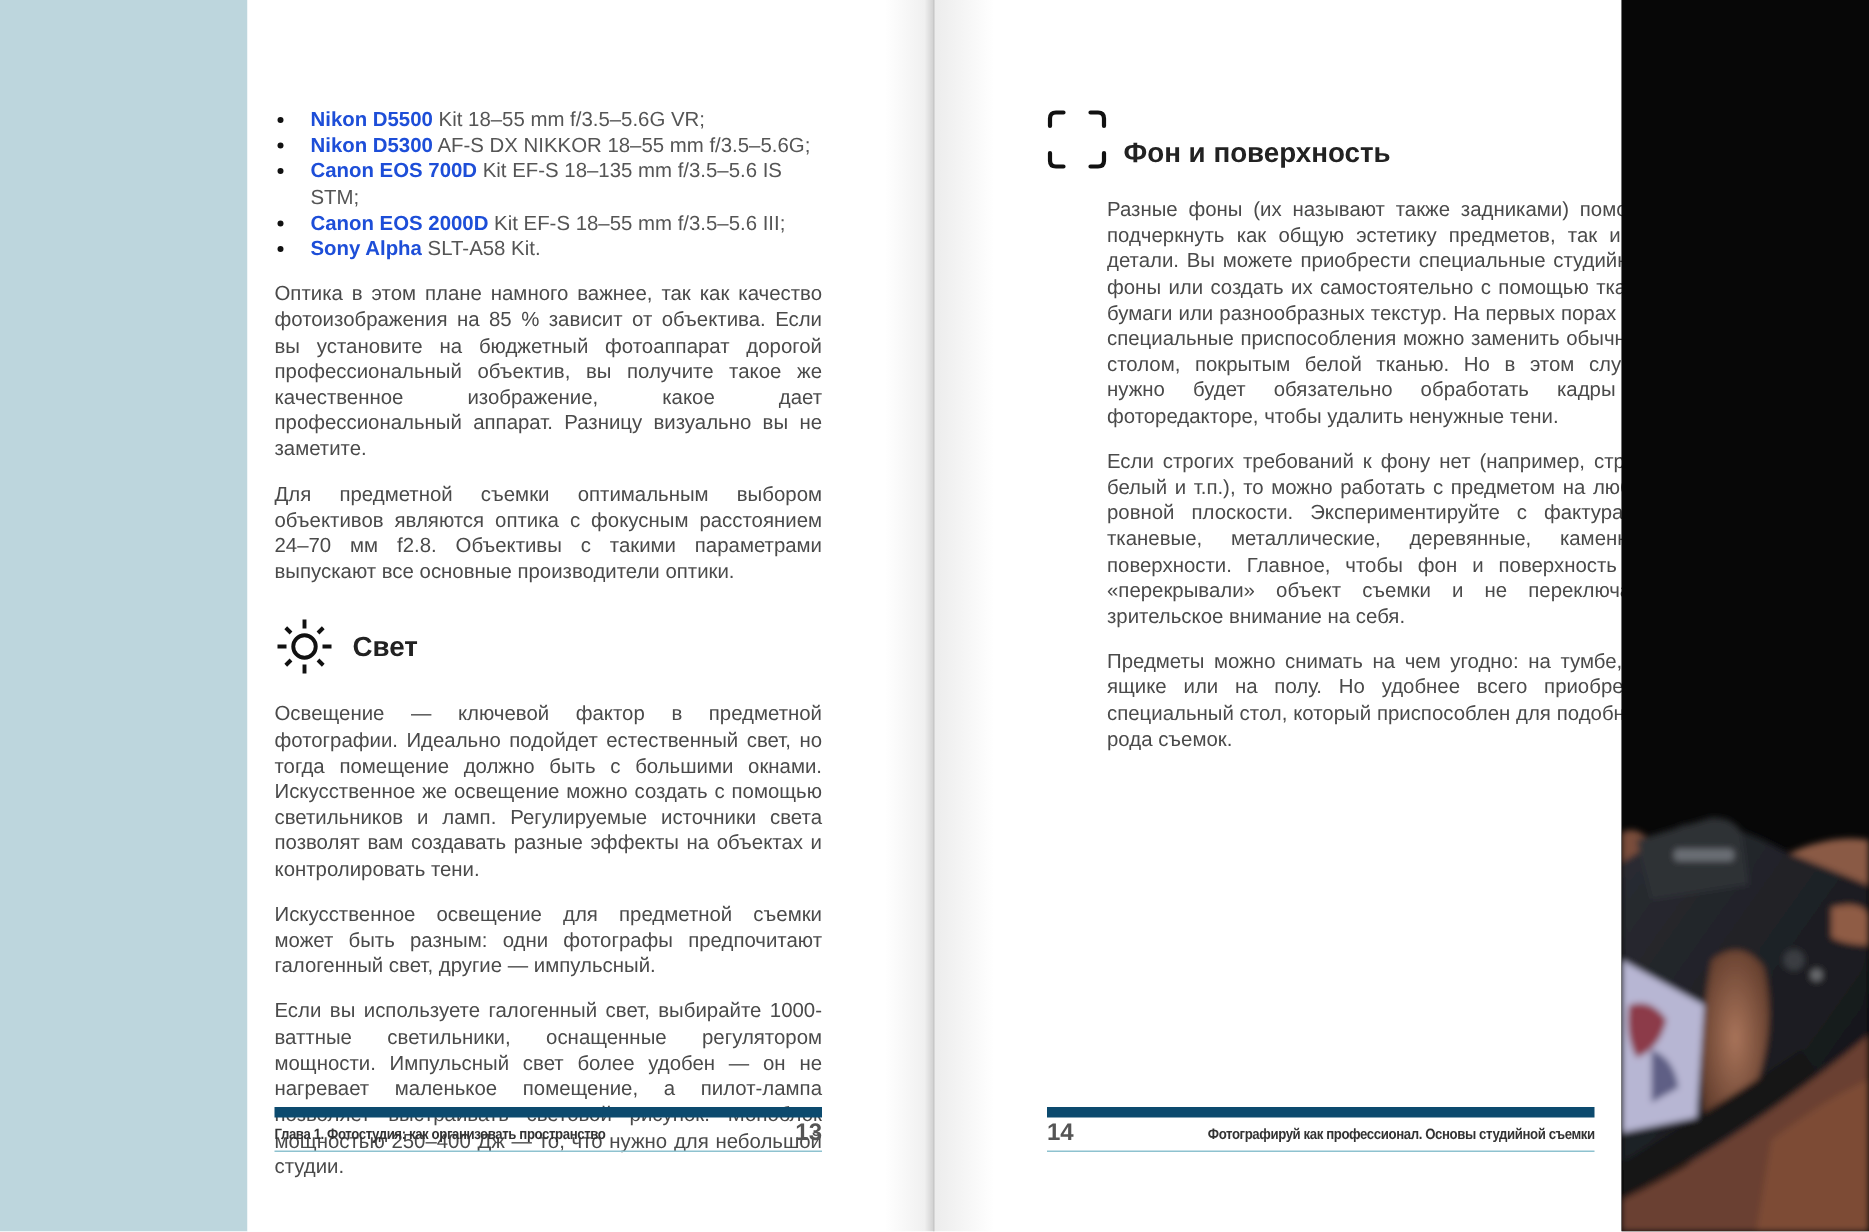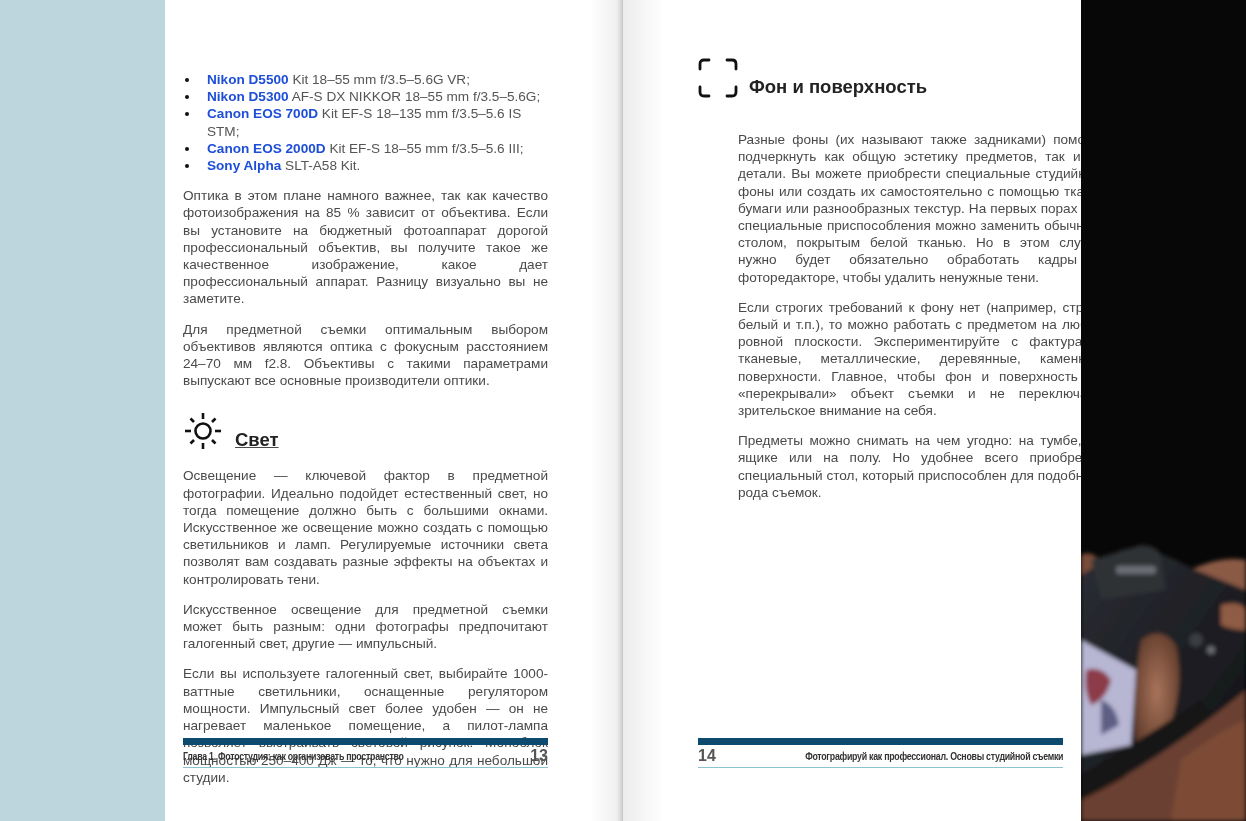--- a/index.html
+++ b/index.html
@@ -37,29 +37,29 @@
     .content-right { left: 698px; top: 131px; margin-left: 40px; }
     .bullets { list-style: none; margin: 0; padding: 0; }
     .bullets li { position: relative; padding-left: 24px; color: #555; }
     .bullets li::before {
       content: ""; position: absolute; left: 2px; top: 7px; width: 4px; height: 4px;
       border-radius: 50%; background: #111;
     }
     .bullets b { color: #1d4ed8; font-weight: bold; }
     p { margin: 0 0 13px 0; text-align: justify; }
     .section-head {
-      display: flex; align-items: flex-end; margin: 22px 0 16px 0; text-decoration: underline;
+      display: flex; align-items: center; margin: 22px 0 16px 0;
     }
     .section-head h2 {
       margin: 0 0 0 12px; font-size: 18.5px; font-weight: bold; color: #222; line-height: 22px;
     }
     .sun-icon { width: 40px; height: 40px; display: block; }
     .frame-icon { width: 40px; height: 40px; display: block; }
     .right-head {
-      position: absolute; left: 698px; top: 58px; display: flex; align-items: flex-end; justify-content: flex-end;
+      position: absolute; left: 698px; top: 73px; display: flex; align-items: flex-end; justify-content: flex-end;
     }
     .right-head h2 { margin: 0 0 0 11px; font-size: 18.5px; font-weight: bold; color: #222; line-height: 22px; }
     .footer {
       position: absolute; width: 365px; height: 22px; top: 738px;
       border-top: 7px solid #0c4a6e; border-bottom: 1px solid #8ec2cf;
       display: flex; align-items: center; justify-content: space-between;
       font-size: 10.5px; color: #333; font-weight: bold;
     }
     .footer .runhead { font-family: "Liberation Sans", sans-serif; font-size: 10px; letter-spacing: -0.3px; transform: scaleX(0.88); transform-origin: left center; white-space: nowrap; }
     .footer .runhead.right { transform-origin: right center; }

